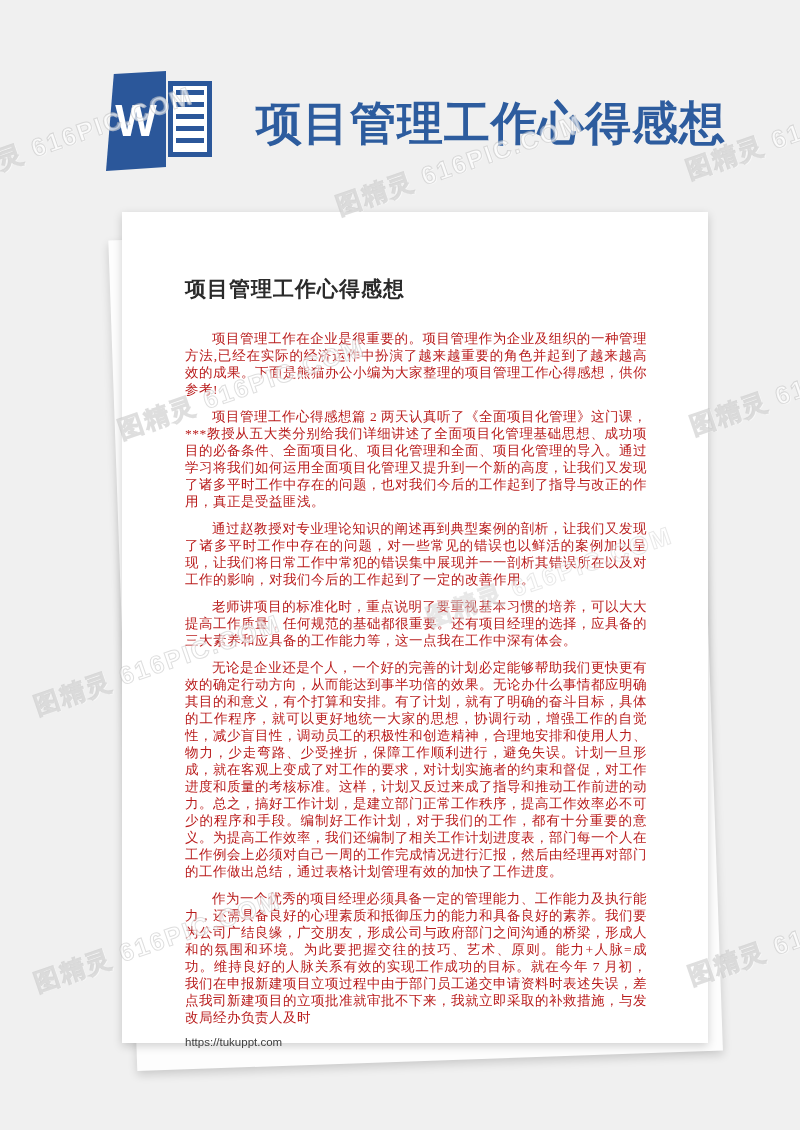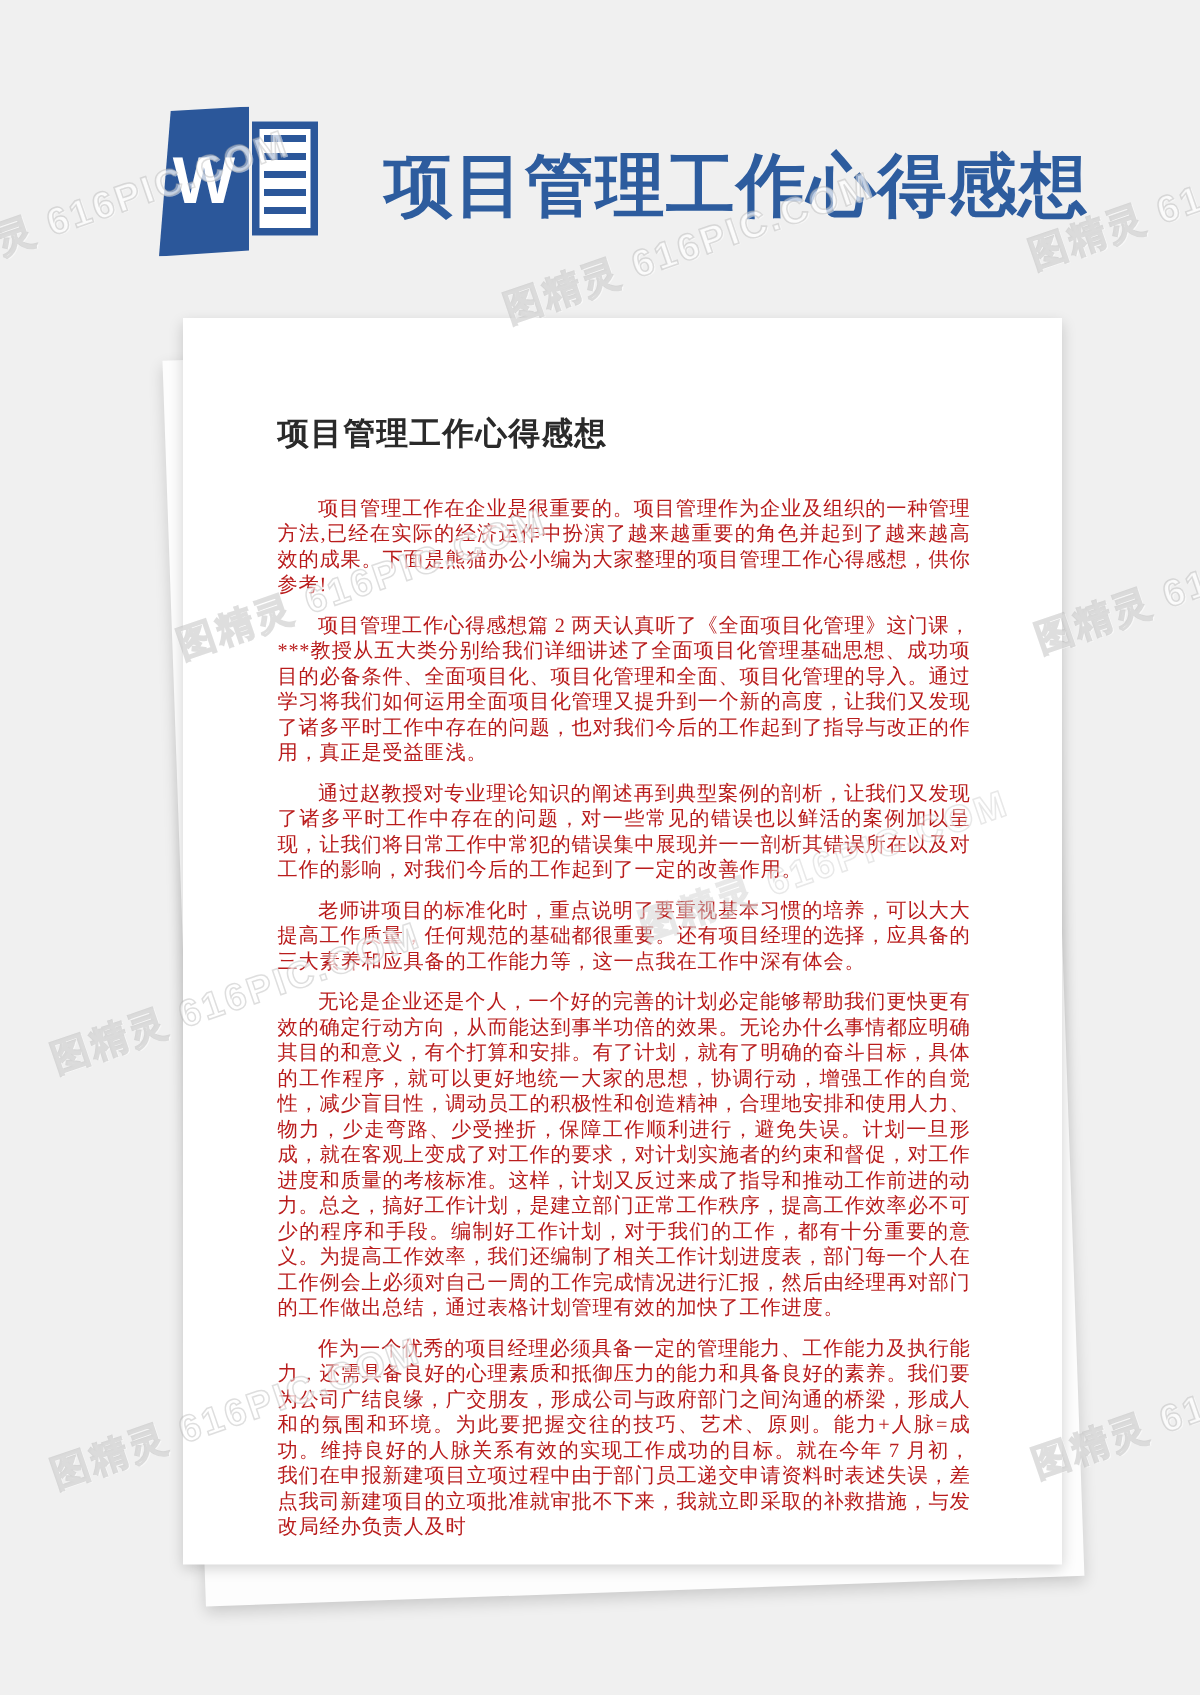--- a/index.html
+++ b/index.html
@@ -91,20 +91,21 @@
 
   <div class="back-page"></div>
   <div class="doc-page">
     <h2 class="doc-heading">项目管理工作心得感想</h2>
     <p>项目管理工作在企业是很重要的。项目管理作为企业及组织的一种管理方法,已经在实际的经济运作中扮演了越来越重要的角色并起到了越来越高效的成果。下面是熊猫办公小编为大家整理的项目管理工作心得感想，供你参考!</p>
     <p>项目管理工作心得感想篇 2 两天认真听了《全面项目化管理》这门课，***教授从五大类分别给我们详细讲述了全面项目化管理基础思想、成功项目的必备条件、全面项目化、项目化管理和全面、项目化管理的导入。通过学习将我们如何运用全面项目化管理又提升到一个新的高度，让我们又发现了诸多平时工作中存在的问题，也对我们今后的工作起到了指导与改正的作用，真正是受益匪浅。</p>
     <p>通过赵教授对专业理论知识的阐述再到典型案例的剖析，让我们又发现了诸多平时工作中存在的问题，对一些常见的错误也以鲜活的案例加以呈现，让我们将日常工作中常犯的错误集中展现并一一剖析其错误所在以及对工作的影响，对我们今后的工作起到了一定的改善作用。</p>
     <p>老师讲项目的标准化时，重点说明了要重视基本习惯的培养，可以大大提高工作质量，任何规范的基础都很重要。还有项目经理的选择，应具备的三大素养和应具备的工作能力等，这一点我在工作中深有体会。</p>
     <p>无论是企业还是个人，一个好的完善的计划必定能够帮助我们更快更有效的确定行动方向，从而能达到事半功倍的效果。无论办什么事情都应明确其目的和意义，有个打算和安排。有了计划，就有了明确的奋斗目标，具体的工作程序，就可以更好地统一大家的思想，协调行动，增强工作的自觉性，减少盲目性，调动员工的积极性和创造精神，合理地安排和使用人力、物力，少走弯路、少受挫折，保障工作顺利进行，避免失误。计划一旦形成，就在客观上变成了对工作的要求，对计划实施者的约束和督促，对工作进度和质量的考核标准。这样，计划又反过来成了指导和推动工作前进的动力。总之，搞好工作计划，是建立部门正常工作秩序，提高工作效率必不可少的程序和手段。编制好工作计划，对于我们的工作，都有十分重要的意义。为提高工作效率，我们还编制了相关工作计划进度表，部门每一个人在工作例会上必须对自己一周的工作完成情况进行汇报，然后由经理再对部门的工作做出总结，通过表格计划管理有效的加快了工作进度。</p>
     <p>作为一个优秀的项目经理必须具备一定的管理能力、工作能力及执行能力，还需具备良好的心理素质和抵御压力的能力和具备良好的素养。我们要为公司广结良缘，广交朋友，形成公司与政府部门之间沟通的桥梁，形成人和的氛围和环境。为此要把握交往的技巧、艺术、原则。能力+人脉=成功。维持良好的人脉关系有效的实现工作成功的目标。就在今年 7 月初，我们在申报新建项目立项过程中由于部门员工递交申请资料时表述失误，差点我司新建项目的立项批准就审批不下来，我就立即采取的补救措施，与发改局经办负责人及时</p>
+    <div class="footer-url">https://tukuppt.com</div>
   </div>
 
   <div class="watermarks">
     <span class="wm">图精灵 616PIC.COM</span>
     <span class="wm">图精灵 616PIC.COM</span>
     <span class="wm">图精灵 616PIC.COM</span>
     <span class="wm">图精灵 616PIC.COM</span>
     <span class="wm">图精灵 616PIC.COM</span>
     <span class="wm">图精灵 616PIC.COM</span>
     <span class="wm">图精灵 616PIC.COM</span>

